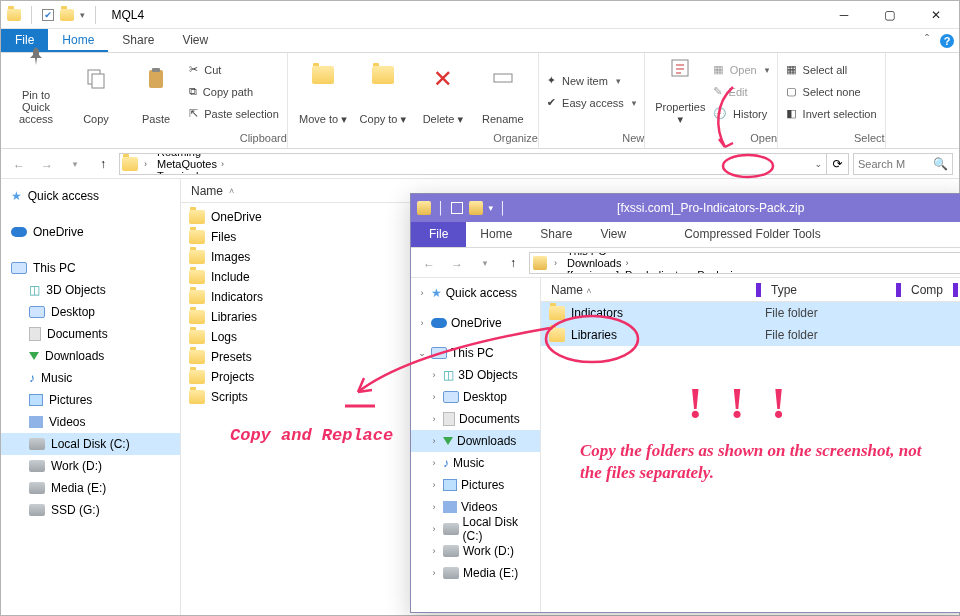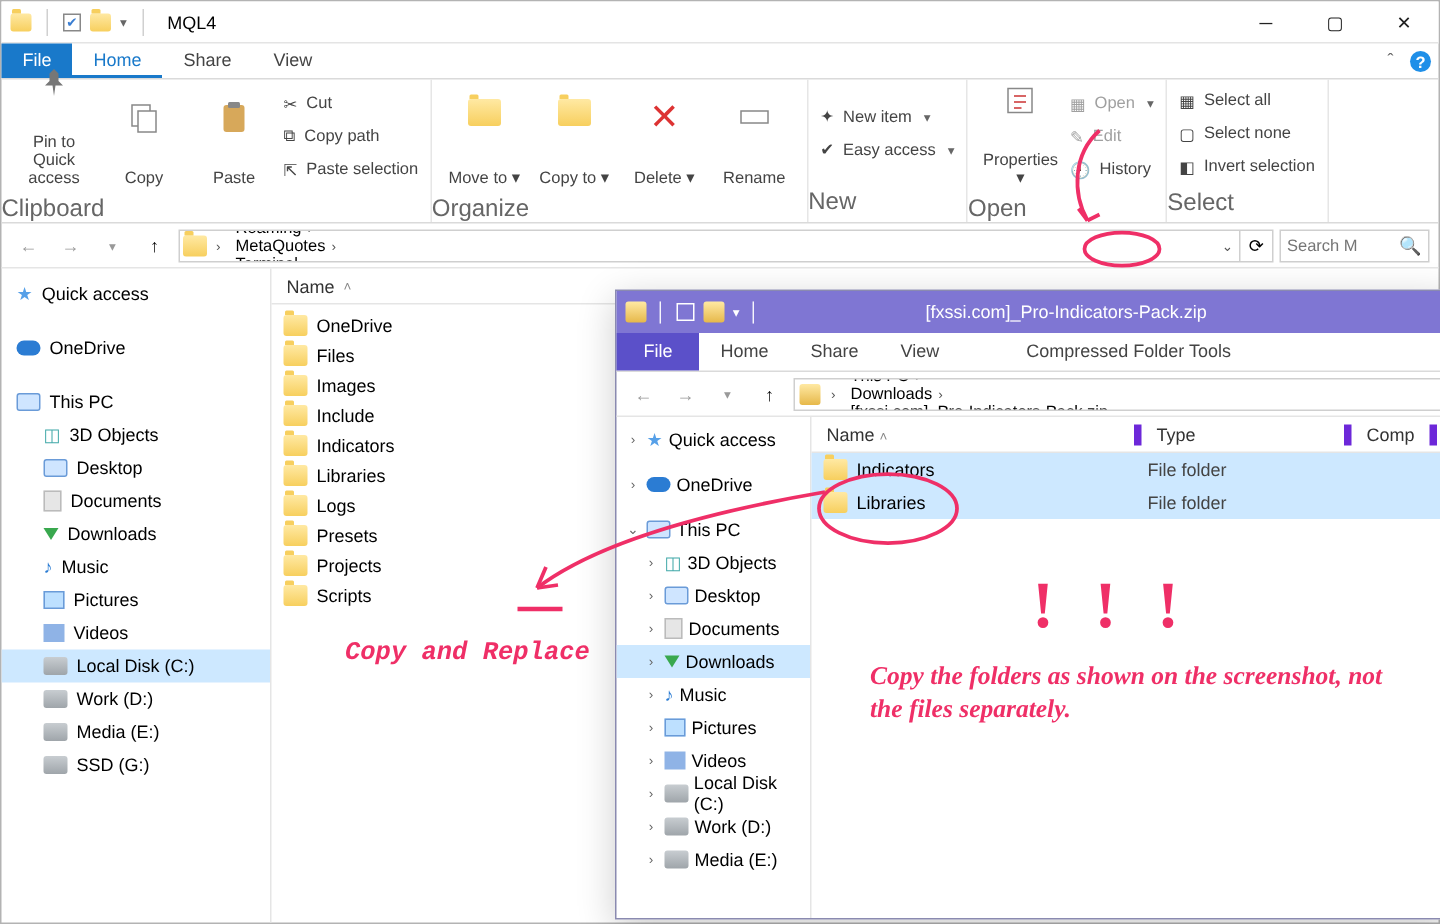--- a/index.html
+++ b/index.html
@@ -17,21 +17,21 @@
 
 .menubar { display: flex; align-items: stretch; height: 24px; border-bottom: 1px solid #dadada; }
 .menubar .file { background: #1979ca; color: #fff; padding: 4px 14px; font-size: 12px; }
 .menubar .tab { padding: 4px 14px; color: #444; cursor: pointer; }
 .menubar .tab.active { color: #1979ca; box-shadow: inset 0 -2px 0 #1979ca; }
 .menubar .spacer { flex: 1; }
 .menubar .help { width: 24px; display: flex; align-items: center; justify-content: center; }
 
 .ribbon { display: flex; height: 96px; border-bottom: 1px solid #dadada; }
 .rgroup { border-right: 1px solid #e6e6e6; display: flex; flex-direction: column; }
-.rgroup .glabel { text-align: left; font-size: 16px; color: #666; padding: 2px 0 4px; }
+.rgroup .glabel { text-align: right; font-size: 11px; color: #666; padding: 2px 0 4px; }
 .rgroup .gbody { flex: 1; display: flex; align-items: center; padding: 4px 8px; gap: 6px; }
 .bigbtn { display: flex; flex-direction: column; align-items: center; justify-content: flex-end; width: 54px; height: 68px; gap: 19px; color: #444; font-size: 11px; text-align: center; cursor: pointer; line-height: 1.1; }
 .bigbtn .ico { width: 28px; height: 28px; }
 .stack { display: flex; flex-direction: column; gap: 2px; }
 .stack .itm { display: flex; align-items: center; gap: 6px; font-size: 11px; color: #444; height: 20px; cursor: pointer; }
 .stack .itm.dim { color: #a0a0a0; }
 .stack .drop::after { content: "▾"; margin-left: 2px; font-size: 9px; color: #666; }
 
 .addrbar { display: flex; align-items: center; height: 30px; border-bottom: 1px solid #e5e5e5; padding: 0 6px; gap: 4px; }
 .navarrow { width: 24px; height: 24px; display: flex; align-items: center; justify-content: center; color: #999; cursor: pointer; }

